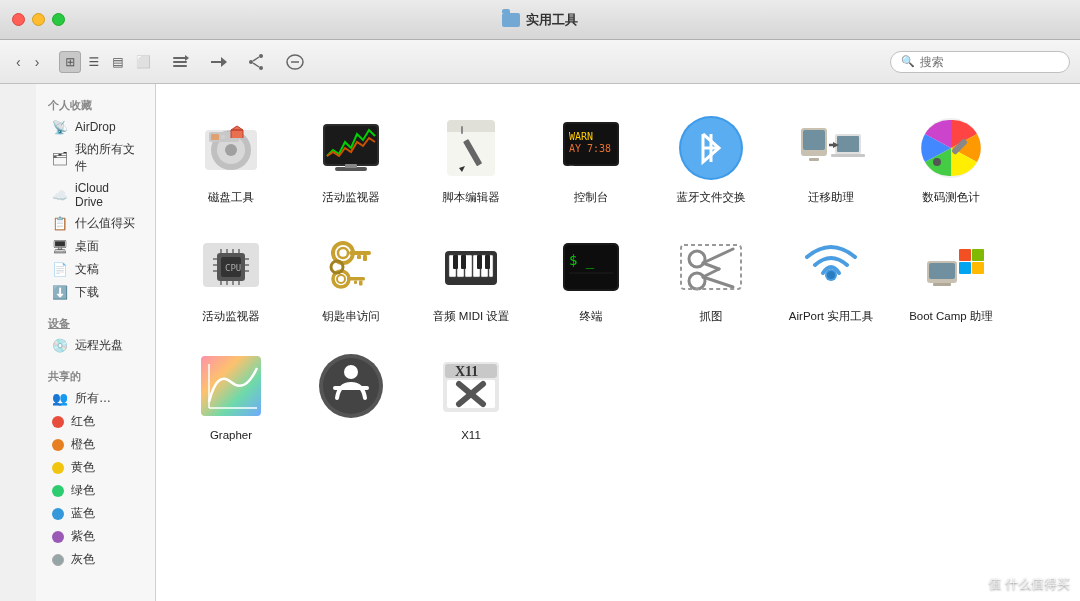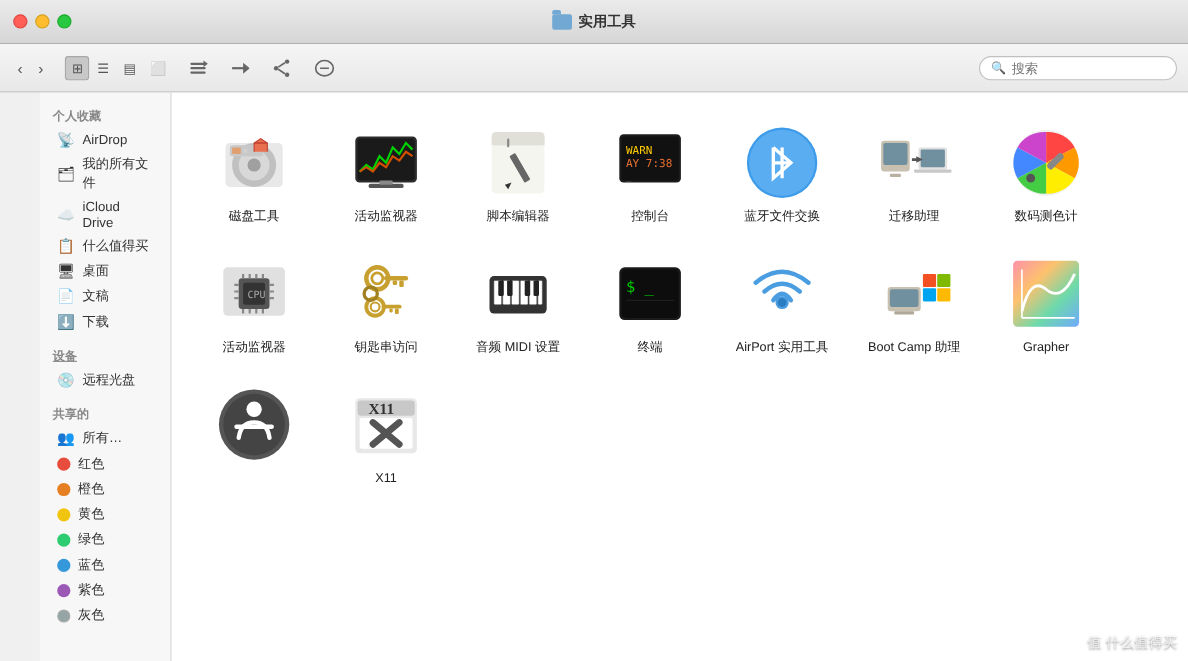--- a/index.html
+++ b/index.html
@@ -556,20 +556,36 @@
           <svg width="72" height="72" viewBox="0 0 72 72">
             <rect x="8" y="12" width="56" height="48" rx="5" fill="#1a1a1a"></rect>
             <rect x="10" y="14" width="52" height="44" rx="4" fill="#0d0d0d"></rect>
             <text x="14" y="34" font-family="monospace" font-size="14" fill="#00cc00">$ _</text>
             <line x1="14" y1="42" x2="58" y2="42" stroke="#333" stroke-width="0.5"></line>
           </svg>
         </div>
         <span class="icon-label">终端</span>
       </div>
 
+      <div class="icon-item">
+        <div class="icon-img">
+          <svg width="72" height="72" viewBox="0 0 72 72">
+
+            <circle cx="22" cy="28" r="8" stroke="#888" stroke-width="3" fill="none"></circle>
+            <circle cx="22" cy="50" r="8" stroke="#888" stroke-width="3" fill="none"></circle>
+            <line x1="28" y1="32" x2="58" y2="18" stroke="#888" stroke-width="3" stroke-linecap="round"></line>
+            <line x1="28" y1="46" x2="58" y2="56" stroke="#888" stroke-width="3" stroke-linecap="round"></line>
+            <line x1="28" y1="32" x2="44" y2="38" stroke="#888" stroke-width="3" stroke-linecap="round"></line>
+            <line x1="28" y1="46" x2="44" y2="38" stroke="#888" stroke-width="3" stroke-linecap="round"></line>
+
+            <rect x="6" y="14" width="60" height="44" rx="3" stroke="#999" stroke-width="2" fill="none" stroke-dasharray="4,3"></rect>
+          </svg>
+        </div>
+        <span class="icon-label">抓图</span>
+      </div>
 
       <div class="icon-item">
         <div class="icon-img">
           <svg width="72" height="72" viewBox="0 0 72 72">
             <circle cx="36" cy="44" r="6" fill="#4a9de0"></circle>
             <path d="M20 34 Q36 20 52 34" stroke="#4a9de0" stroke-width="4" fill="none" stroke-linecap="round"></path>
             <path d="M12 26 Q36 6 60 26" stroke="#4a9de0" stroke-width="4" fill="none" stroke-linecap="round"></path>
             <path d="M28 42 Q36 30 44 42" stroke="#4a9de0" stroke-width="4" fill="none" stroke-linecap="round"></path>
             <circle cx="36" cy="44" r="4" fill="#2a7dc0"></circle>
           </svg>

